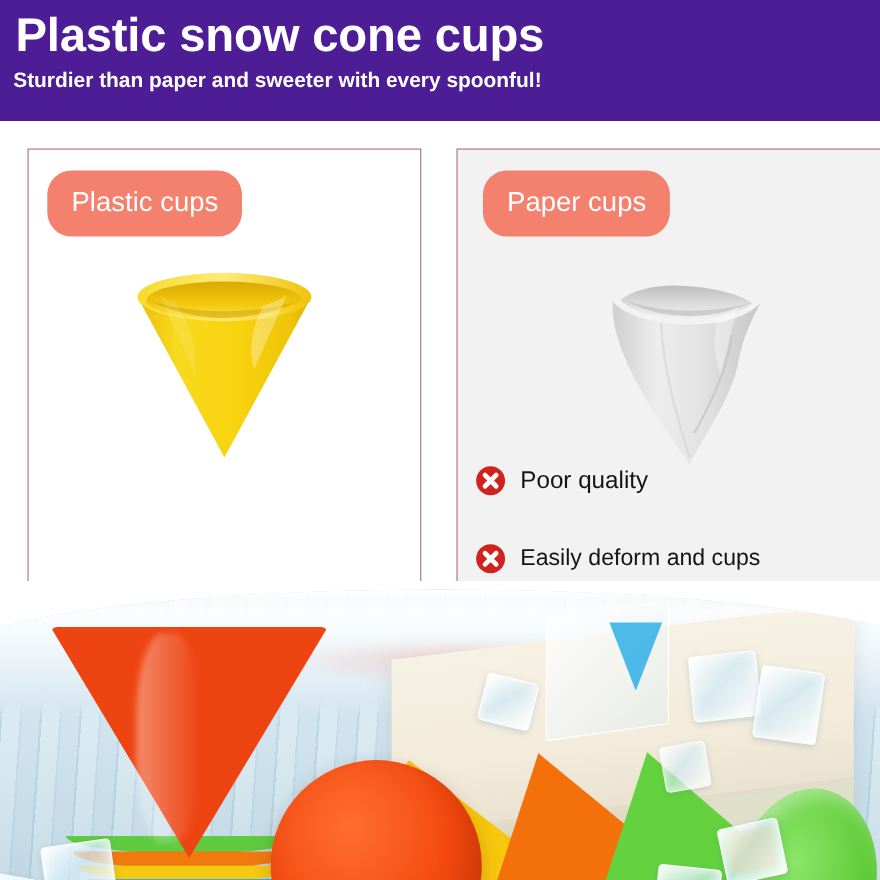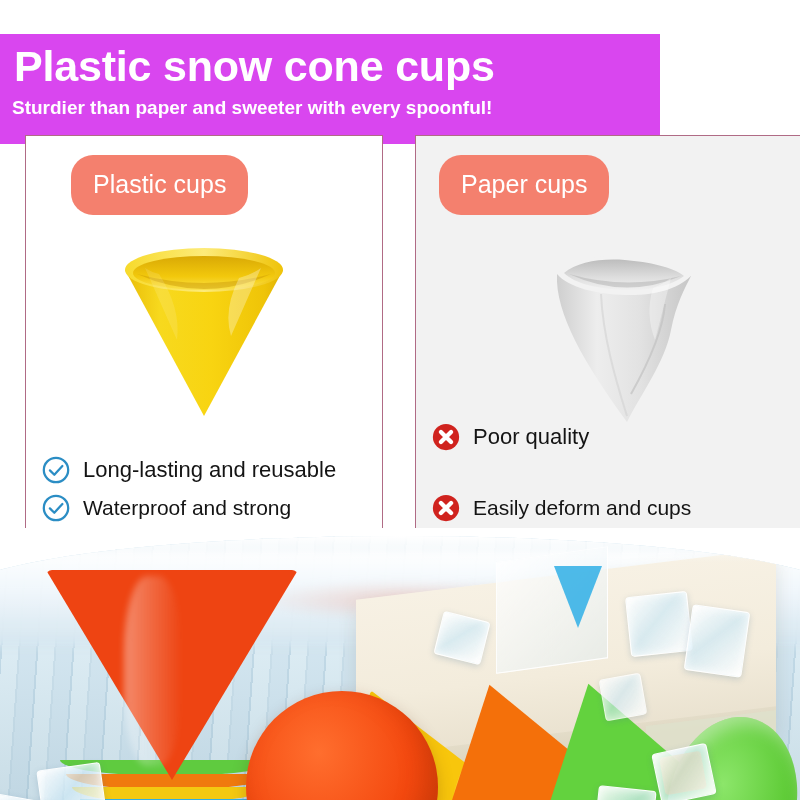--- a/index.html
+++ b/index.html
@@ -19,24 +19,23 @@
     width: 800px;
     height: 800px;
     background: #ffffff;
     overflow: hidden;
   }
 
   
   .header {
     position: absolute;
     left: 0; top: 0;
-    width: 660px;
+    width: 800px;
     height: 110px;
-    background: #d946ef;
-    margin-top: 34px;
+    background: #4c1d95;
   }
   .header-title {
     position: absolute;
     left: 14px;
     top: 6px;
     color: #ffffff;
     font-size: 43px;
     line-height: 52px;
     font-weight: bold;
     letter-spacing: -0.2px;
@@ -76,21 +75,21 @@
     position: absolute;
     top: 19px;
     background: #F4806E;
     border-radius: 22px;
     color: #ffffff;
     font-size: 25px;
     line-height: 30px;
     padding: 14px 22px 16px 22px;
     white-space: nowrap;
   }
-  .badge-left { left: 17px; margin-left: 28px; }
+  .badge-left { left: 17px; }
   .badge-right { left: 23px; }
 
   
   .cup-wrap {
     position: absolute;
     left: 0;
     top: 108px;
     width: 100%;
     height: 180px;
   }
@@ -419,36 +418,20 @@
 
         <ellipse cx="85" cy="29" rx="71" ry="17" fill="url(#yInner)"></ellipse>
 
         <path d="M18 30 Q85 60 152 30 Q85 48 18 30 Z" fill="#C79706" opacity="0.45"></path>
 
         <path d="M120 34 Q134 30 142 24 L112 92 Q104 66 120 34 Z" fill="#FFFFFF" opacity="0.30"></path>
         <path d="M40 30 Q32 28 26 24 L58 96 Q62 64 40 30 Z" fill="#FFFFFF" opacity="0.12"></path>
       </svg>
     </div>
 
-    <div class="features features-left">
-      <div class="feature-row">
-        <svg class="feature-icon" viewBox="0 0 32 32">
-          <circle cx="16" cy="16" r="13" fill="none" stroke="#2B8DC4" stroke-width="2.4"></circle>
-          <path d="M9.5 16.4 L14.2 21 L22.8 11.8" fill="none" stroke="#2B8DC4" stroke-width="2.4" stroke-linecap="round" stroke-linejoin="round"></path>
-        </svg>
-        <span class="feature-text big">Long-lasting and reusable</span>
-      </div>
-      <div class="feature-row">
-        <svg class="feature-icon" viewBox="0 0 32 32">
-          <circle cx="16" cy="16" r="13" fill="none" stroke="#2B8DC4" stroke-width="2.4"></circle>
-          <path d="M9.5 16.4 L14.2 21 L22.8 11.8" fill="none" stroke="#2B8DC4" stroke-width="2.4" stroke-linecap="round" stroke-linejoin="round"></path>
-        </svg>
-        <span class="feature-text">Waterproof and strong</span>
-      </div>
-    </div>
   </div>
 
   <div class="panel panel-right">
     <div class="badge badge-right">Paper cups</div>
 
     <div class="cup-wrap">
       <svg class="cup-svg" width="160" height="185" viewBox="0 0 160 185">
         <defs>
           <linearGradient id="pBody" x1="0" y1="0" x2="1" y2="0">
             <stop offset="0%" stop-color="#CFCFCF"></stop>

